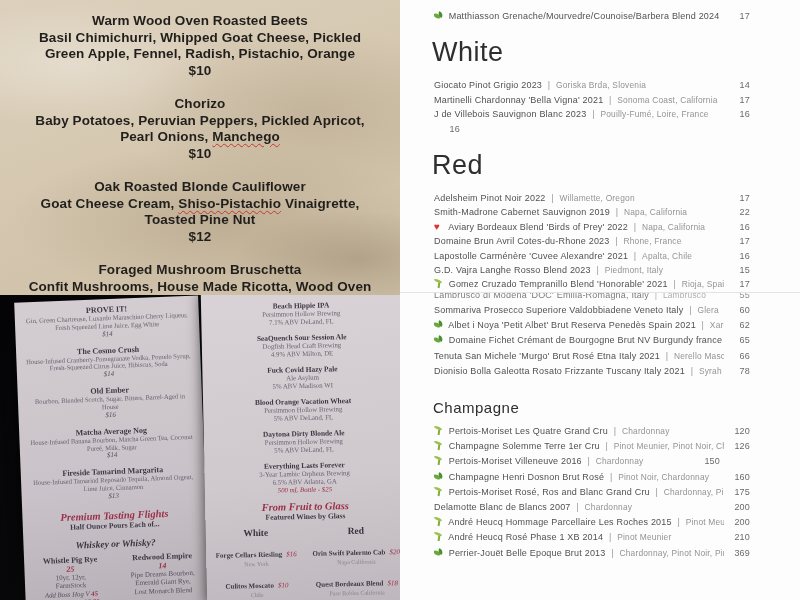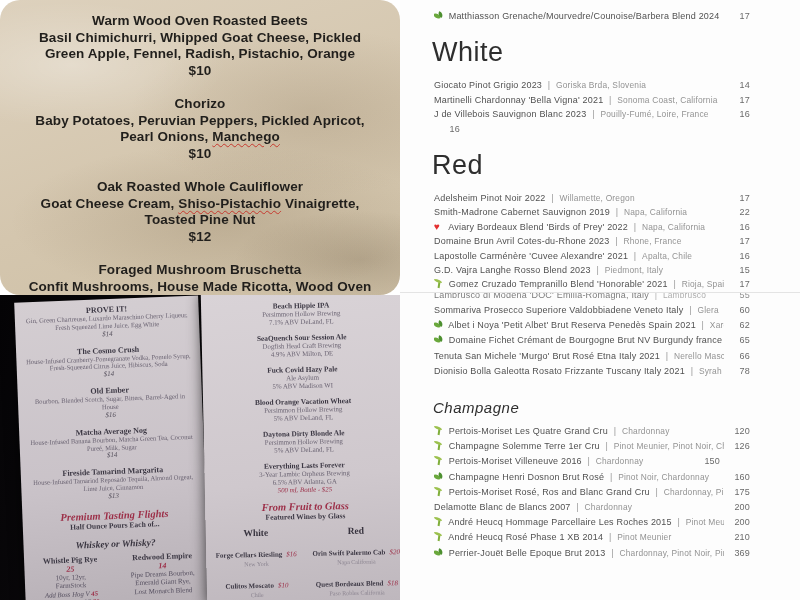--- a/index.html
+++ b/index.html
@@ -11,42 +11,42 @@
 
   
   .cell-food { left:0; top:0; width:400px; height:295px;
     background-color:#d8cbb5;
     background-image:
       radial-gradient(ellipse 220px 90px at 18% 22%, rgba(255,255,255,.30), transparent 70%),
       radial-gradient(ellipse 260px 120px at 78% 38%, rgba(124,103,74,.20), transparent 70%),
       radial-gradient(ellipse 300px 110px at 55% 75%, rgba(116,95,66,.22), transparent 70%),
       radial-gradient(ellipse 180px 70px at 90% 88%, rgba(100,82,58,.25), transparent 70%),
       linear-gradient(160deg, #ddd1bd 0%, #d4c6ae 55%, #cdbfa5 100%);
-    text-align:center; padding-top:13px;border-radius:20px; }
+    text-align:center; padding-top:13px; }
   .food-item { margin-bottom:17px; }
   .food-name, .food-desc, .food-price {
     font-weight:bold; color:#211f1c; font-size:13.5px; line-height:16.5px; letter-spacing:.1px;
     padding:0 28px; }
   .squiggle { text-decoration:underline wavy #c63a2f 1px; text-underline-offset:2px; }
 
   
   .cell-wine-top { left:400px; top:0; width:400px; height:292px; background:#fdfdfd; padding:0 0 0 34px; }
   .cell-wine-bottom { left:400px; top:292px; width:400px; height:308px; background:#fdfdfd;
     border-top:1px solid #e4e4e4; padding:0 0 12px 34px; }
   .wine-row { display:flex; align-items:baseline; font-size:9px; color:#5c5c5c;
     letter-spacing:.2px; line-height:14.3px; padding-right:50px; }
   .wine-main { flex:1; white-space:nowrap; overflow:hidden; }
   .wine-name { color:#515151; }
   .wine-sep { color:#9a9a9a; padding:0 3px; }
   .wine-region { color:#939393; font-size:8.4px; }
   .price { width:26px; text-align:right; color:#6a6a6a; flex:none; }
   .price-offset { margin-right:30px; }
   .wine-heading { font-weight:400; color:#2e2e2e; letter-spacing:.5px; }
   .wine-heading.big { font-size:27px; margin:14px 0 10px -2px; }
-  .wine-heading.small { font-size:15px; margin:20px 0 8px -1px;font-style:italic; }
+  .wine-heading.small { font-size:15px; margin:20px 0 8px -1px; }
   .lead-row { margin-top:9px; }
   .rows-tight .wine-row { line-height:14.4px; }
   .rows-bottom .wine-row { line-height:15.2px;justify-content:flex-end; }
   .clip-strip { height:10px; overflow:hidden; opacity:.75; }
   .clip-strip .wine-row { margin-top:-5px; }
 
   
   .icon { display:inline-block; width:9px; height:9px; margin-right:3px; vertical-align:-1px; position:relative; }
   .icon-leaf { width:9px; height:8px; }
   .icon-leaf::before { content:""; position:absolute; left:0; top:1px; width:6px; height:6px;
@@ -107,21 +107,21 @@
       <div class="food-name">Warm Wood Oven Roasted Beets</div>
       <div class="food-desc">Basil Chimichurri, Whipped Goat Cheese, Pickled Green Apple, Fennel, Radish, Pistachio, Orange</div>
       <div class="food-price">$10</div>
     </div>
     <div class="food-item">
       <div class="food-name">Chorizo</div>
       <div class="food-desc"><span>Baby Potatoes, Peruvian Peppers, Pickled Apricot, Pearl Onions, </span><span class="squiggle">Manchego</span><span></span></div>
       <div class="food-price">$10</div>
     </div>
     <div class="food-item">
-      <div class="food-name">Oak Roasted Whole Cauliflower</div>
+      <div class="food-name">Oak Roasted Blonde Cauliflower</div>
       <div class="food-desc"><span>Goat Cheese Cream, </span><span class="squiggle">Shiso-Pistachio</span><span> Vinaigrette, Toasted Pine Nut</span></div>
       <div class="food-price">$12</div>
     </div>
     <div class="food-item">
       <div class="food-name">Foraged Mushroom Bruschetta</div>
       <div class="food-desc">Confit Mushrooms, House Made Ricotta, Wood Oven Sourdough, Truffle, Pine Nuts</div>
 
     </div>
 
   </div>

